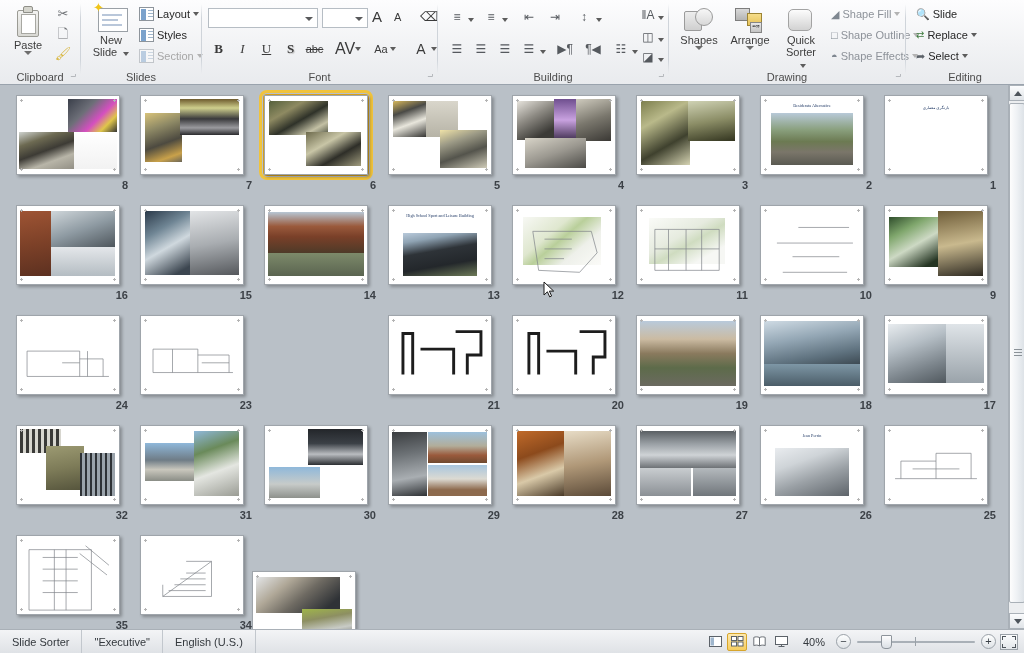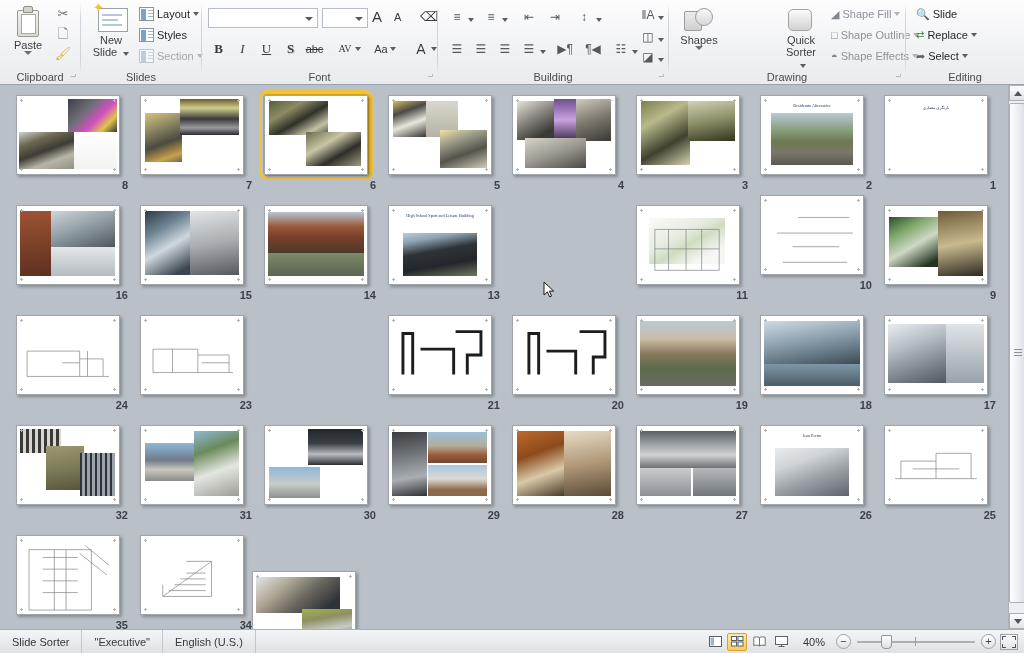--- a/index.html
+++ b/index.html
@@ -275,21 +275,21 @@
     <div class="btn fbtn" id="underline-btn">
       <span class="fglyph" style="text-decoration:underline;font-family:'Liberation Serif',serif;">U</span>
     </div>
     <div class="btn fbtn" id="shadow-btn">
       <span class="fglyph" style="font-weight:bold;text-shadow:1px 1px 1px #bbb;font-family:'Liberation Serif',serif;">S</span>
     </div>
     <div class="btn fbtn" id="strike-btn">
       <span class="fglyph" style="font-size:11px;text-decoration:line-through;">abc</span>
     </div>
     <div class="btn fbtn" id="spacing-btn">
-      <span class="fglyph" style="font-size:10px;font-family:Liberation Serif, serif;">AV</span>
+      <span class="fglyph" style="font-size:16px;">AV</span>
       <span class="caret" style="position:absolute;right:1px;top:9px;"></span>
     </div>
     <div class="btn fbtn" id="changecase-btn">
       <span class="fglyph" style="font-size:11px;">Aa</span>
       <span class="caret" style="position:absolute;right:1px;top:9px;"></span>
     </div>
     <div class="btn fbtn" id="fontcolor-btn">
       <span class="fglyph" style="font-size:14px;">A</span>
       <span class="caret" style="position:absolute;right:1px;top:9px;"></span>
     </div>
@@ -332,20 +332,29 @@
 
   <div class="rgroup" id="drawing-group">
     <div class="btn" id="shapes-btn">
       <div class="cyl">
           <b></b>
           <i></i>
         </div>
       <span class="bigLabel">Shapes</span>
       <span class="minicar"></span>
     </div>
+    <div class="btn" id="arrange-btn">
+      <div class="arr">
+          <u></u>
+          <s></s>
+          <q></q>
+        </div>
+      <span class="bigLabel">Arrange</span>
+      <span class="minicar"></span>
+    </div>
     <div class="btn" id="quickstyles-btn">
       <div class="qs">
           <b></b>
         </div>
       <span class="bigLabel">Quick</span>
       <span class="bigLabel">Sorter</span>
       <span class="caret" style="margin-left:3px;"></span>
     </div>
     <div class="btn ribrow" id="shapefill-btn">
       <span class="pglyph" style="font-size:11px;color:#7f8790;">◢</span>
@@ -540,36 +549,51 @@
           <div class="ph" style="left: 14%; top: 34%; width: 72%; height: 56%; background: linear-gradient(170deg, rgb(185, 202, 219) 0%, rgb(143, 163, 179) 18%, rgb(46, 51, 56) 42%, rgb(35, 39, 43) 70%, rgb(109, 122, 88) 100%);"></div>
           <div class="stitle" style="top: 9%;">High School Sport and Leisure Building</div>
           <div class="tinyhandle" style="inset: auto auto 3px 3px;"></div>
           <div class="tinyhandle" style="inset: auto 3px 3px auto;"></div>
           <div class="tinyhandle" style="inset: 3px auto auto 3px;"></div>
           <div class="tinyhandle" style="inset: 3px 3px auto auto;"></div>
         </div>
       </div>
       <div class="slide-num">13</div>
     </div>
+    <div class="slide-cell" style="left: 502px; top: 120px;">
+      <div class="thumb-wrap">
+        <div class="thumb">
+          <div class="ph" style="left: 10%; top: 14%; width: 76%; height: 62%; background: linear-gradient(140deg, rgb(247, 248, 244) 0%, rgb(223, 231, 207) 35%, rgb(185, 207, 154) 48%, rgb(238, 240, 234) 70%, rgb(251, 251, 248) 100%);"></div>
+          <svg viewBox="0 0 100 80" width="100%" height="100%" style="position: absolute; left: 0px; top: 0px;">
+            <path d="M18,26 L78,26 L84,48 L66,68 L24,66 Z M30,34 L58,34 M30,44 L58,44 M30,54 L50,54" fill="none" stroke="#7c8086" stroke-width="0.7"></path>
+          </svg>
+          <div class="tinyhandle" style="inset: auto auto 3px 3px;"></div>
+          <div class="tinyhandle" style="inset: auto 3px 3px auto;"></div>
+          <div class="tinyhandle" style="inset: 3px auto auto 3px;"></div>
+          <div class="tinyhandle" style="inset: 3px 3px auto auto;"></div>
+        </div>
+      </div>
+      <div class="slide-num">12</div>
+    </div>
     <div class="slide-cell" style="left: 626px; top: 120px;">
       <div class="thumb-wrap">
         <div class="thumb">
           <div class="ph" style="left: 12%; top: 16%; width: 74%; height: 58%; background: linear-gradient(150deg, rgb(250, 251, 248) 0%, rgb(230, 235, 223) 40%, rgb(207, 220, 192) 55%, rgb(246, 247, 244) 80%);"></div>
           <svg viewBox="0 0 100 80" width="100%" height="100%" style="position: absolute; left: 0px; top: 0px;">
             <path d="M16,24 L82,24 L82,66 L16,66 Z M30,24 L30,66 M48,24 L48,66 M64,24 L64,66 M16,44 L82,44" fill="none" stroke="#7c8086" stroke-width="0.7"></path>
           </svg>
           <div class="tinyhandle" style="inset: auto auto 3px 3px;"></div>
           <div class="tinyhandle" style="inset: auto 3px 3px auto;"></div>
           <div class="tinyhandle" style="inset: 3px auto auto 3px;"></div>
           <div class="tinyhandle" style="inset: 3px 3px auto auto;"></div>
         </div>
       </div>
       <div class="slide-num">11</div>
     </div>
-    <div class="slide-cell" style="left: 750px; top: 110px; text-decoration: underline;">
+    <div class="slide-cell" style="left: 750px; top: 120px; text-decoration: underline;">
       <div class="thumb-wrap">
         <div class="thumb">
           <svg viewBox="0 0 100 80" width="100%" height="100%" style="position: absolute; left: 0px; top: 0px;">
             <path d="M36,22 L88,22 M14,38 L92,38 M30,52 L78,52 M20,68 L86,68" fill="none" stroke="#7c8086" stroke-width="0.7"></path>
           </svg>
           <div class="tinyhandle" style="inset: auto auto 3px 3px;"></div>
           <div class="tinyhandle" style="inset: auto 3px 3px auto;"></div>
           <div class="tinyhandle" style="inset: 3px auto auto 3px;"></div>
           <div class="tinyhandle" style="inset: 3px 3px auto auto;"></div>
         </div>

